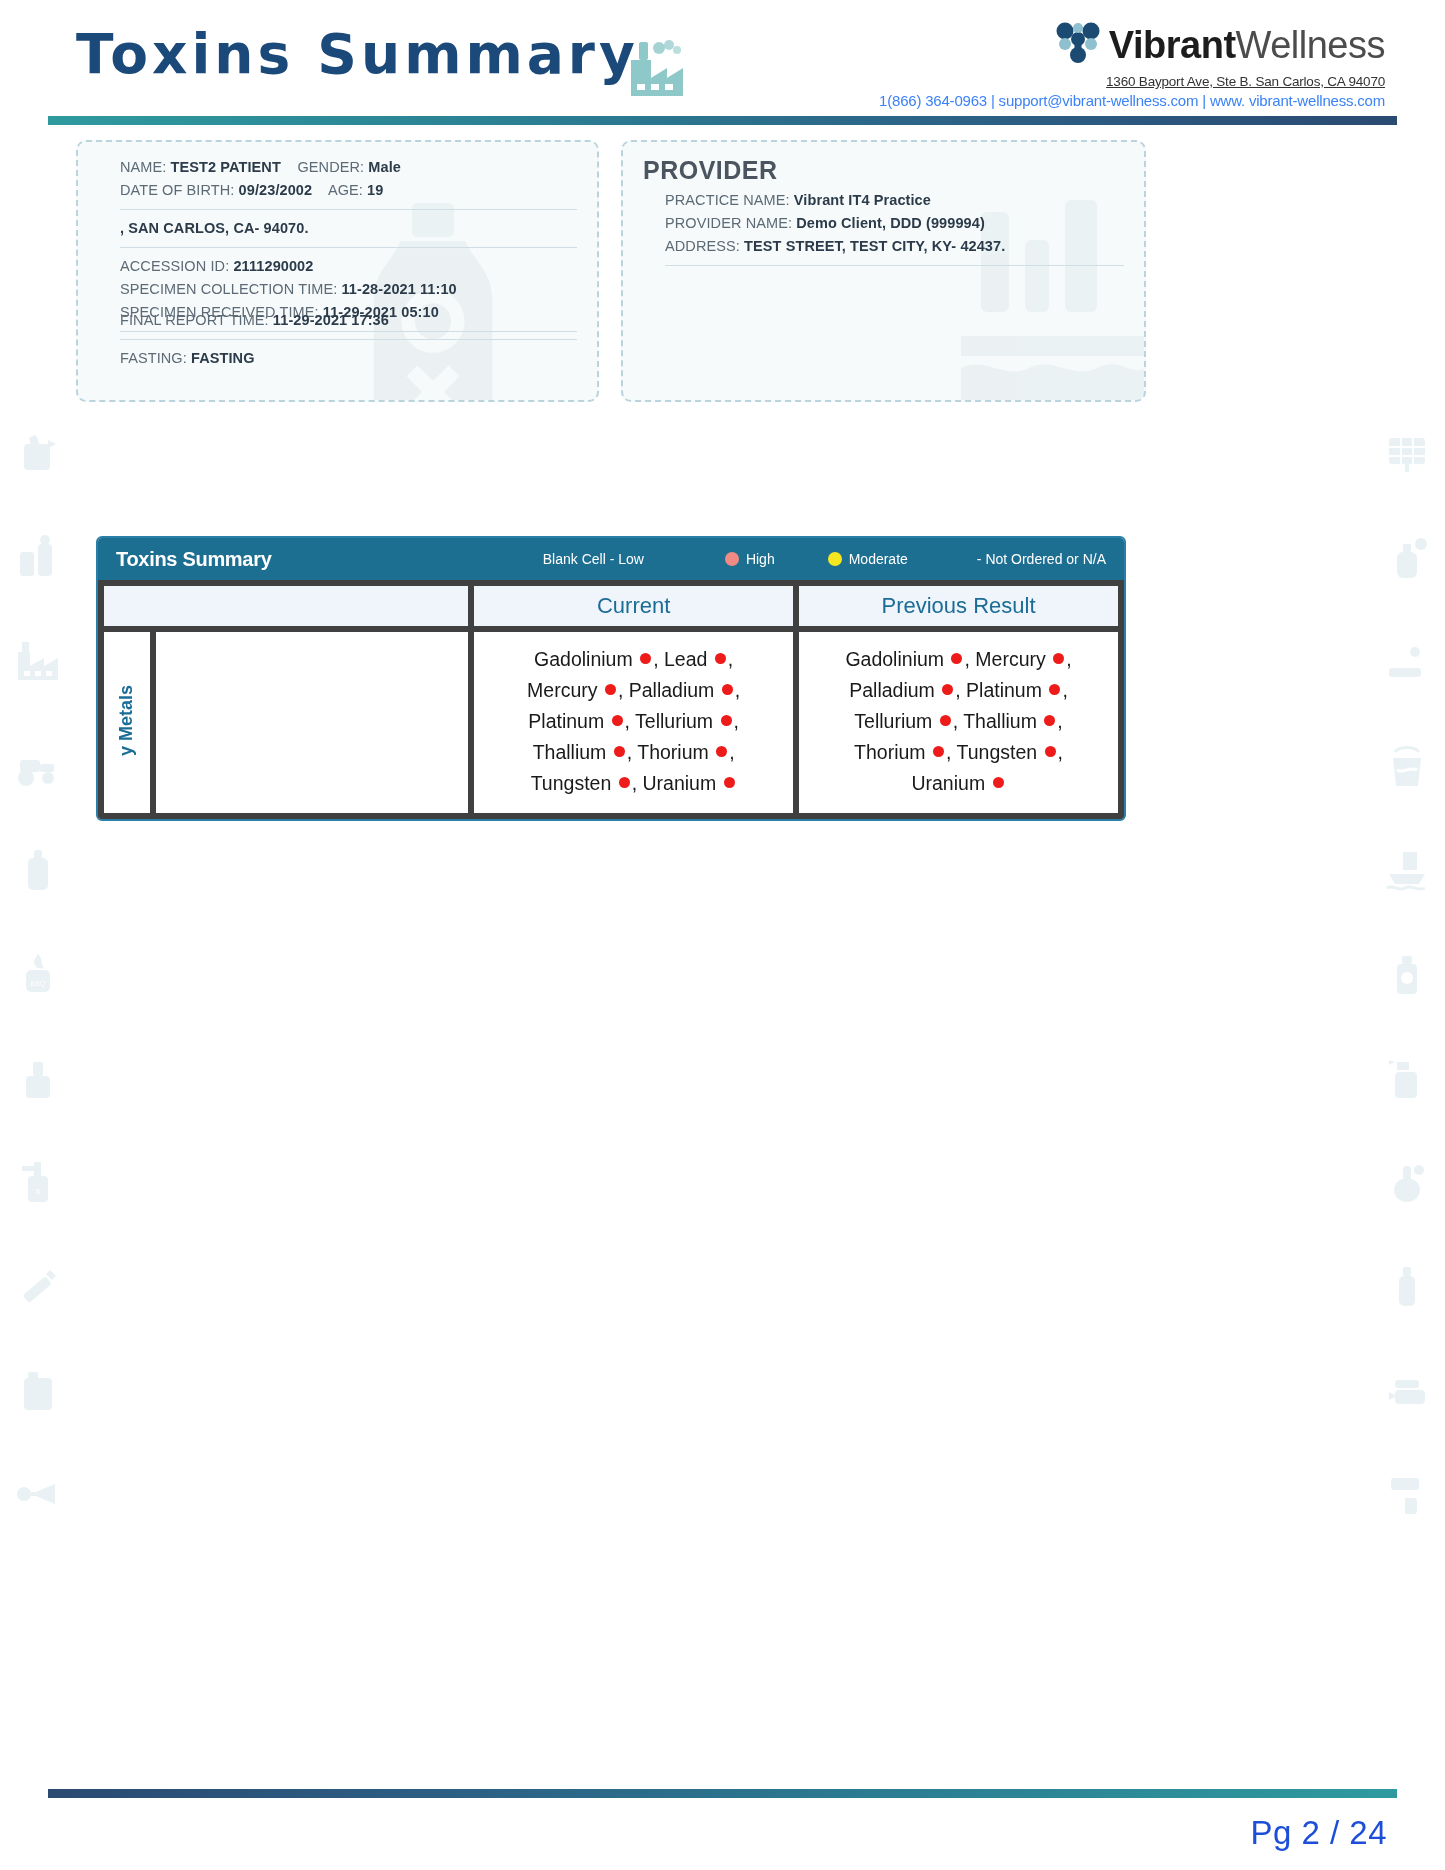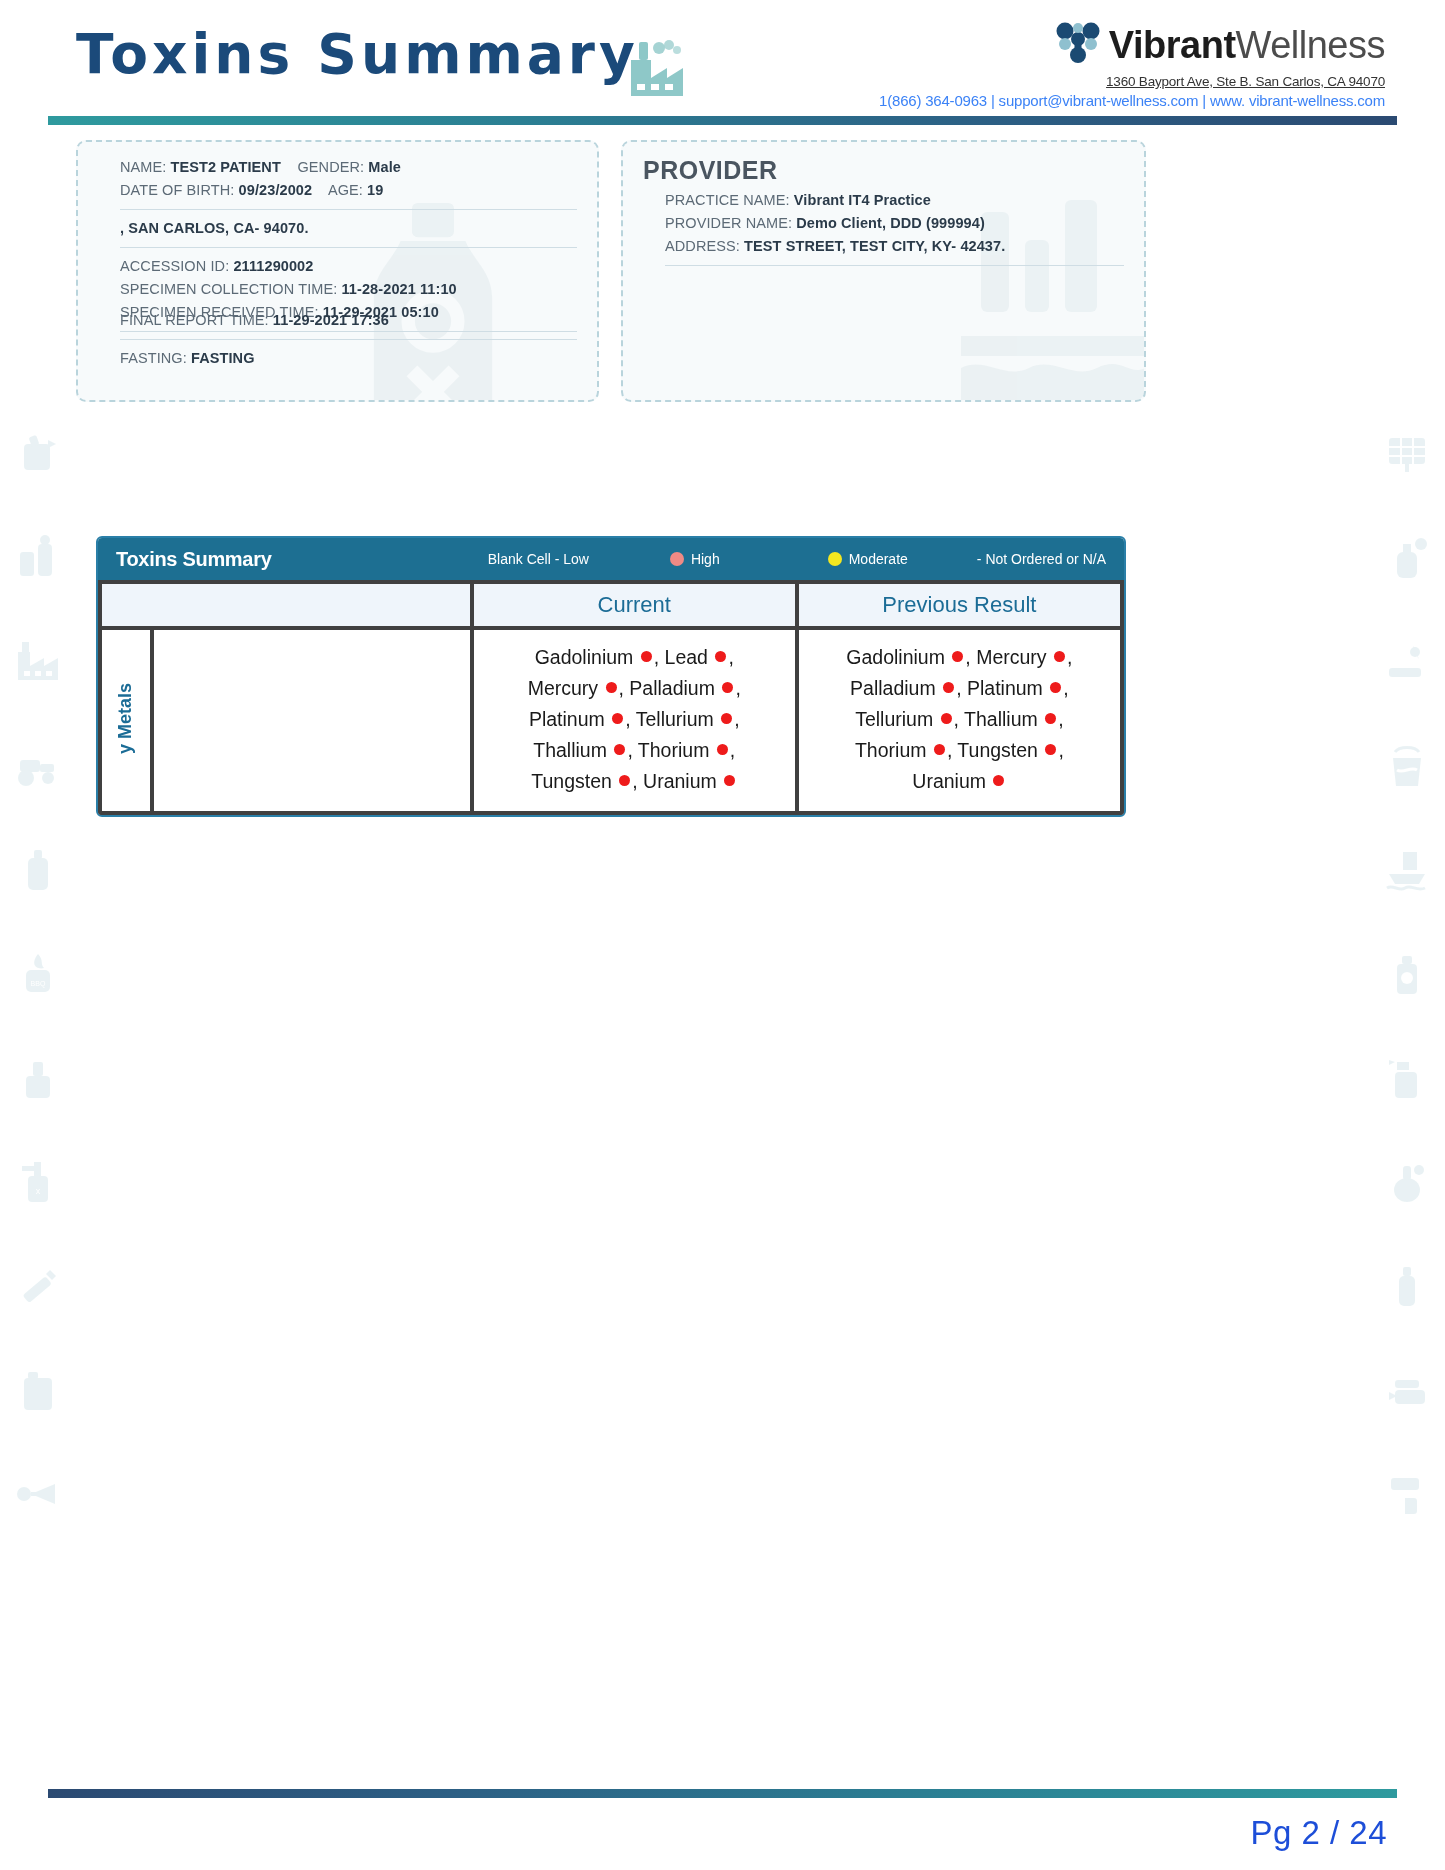--- a/index.html
+++ b/index.html
@@ -68,25 +68,25 @@
     position: relative;
   }
   .tbl-head-title { color:#fff; font-size: 20px; font-weight: bold; letter-spacing:-0.3px; }
   .legend { display: flex; align-items: center; margin-left: auto; gap: 0; }
   .legend-item { display: flex; align-items: center; color: #fff; font-size: 14px; padding-left: 9px; }
   .legend-item .lg-txt { white-space: nowrap; }
   .dot { width: 14px; height: 14px; border-radius: 50%; display:inline-block; margin-right: 7px; }
   .dot.high { background: #ef8a85; }
   .dot.mod  { background: #f4e720; }
   .lg-blank { margin-right: 72px; }
-  .lg-high  { margin-right: 99px; }
+  .lg-high  { margin-right: 44px; }
   .lg-mod   { margin-right: 60px; }
 
   table.grid { width: 100%; border-collapse: collapse; }
-  table.grid th, table.grid td { border: 4px solid #404040; }
+  table.grid th, table.grid td { border: 6px solid #404040; }
   .col-head {
     background: #eff5fb; color: #1b6c96; font-size: 22px;
     font-weight: normal; text-align: center; height: 46px;
     font-family: "Liberation Sans", sans-serif;
   }
   .col-head.blank { background: #eff5fb; }
   .cat-cell {
     width: 52px; background: #fff; vertical-align: middle; text-align:center;
     border-right: 1px solid #9fc4d8;
   }

